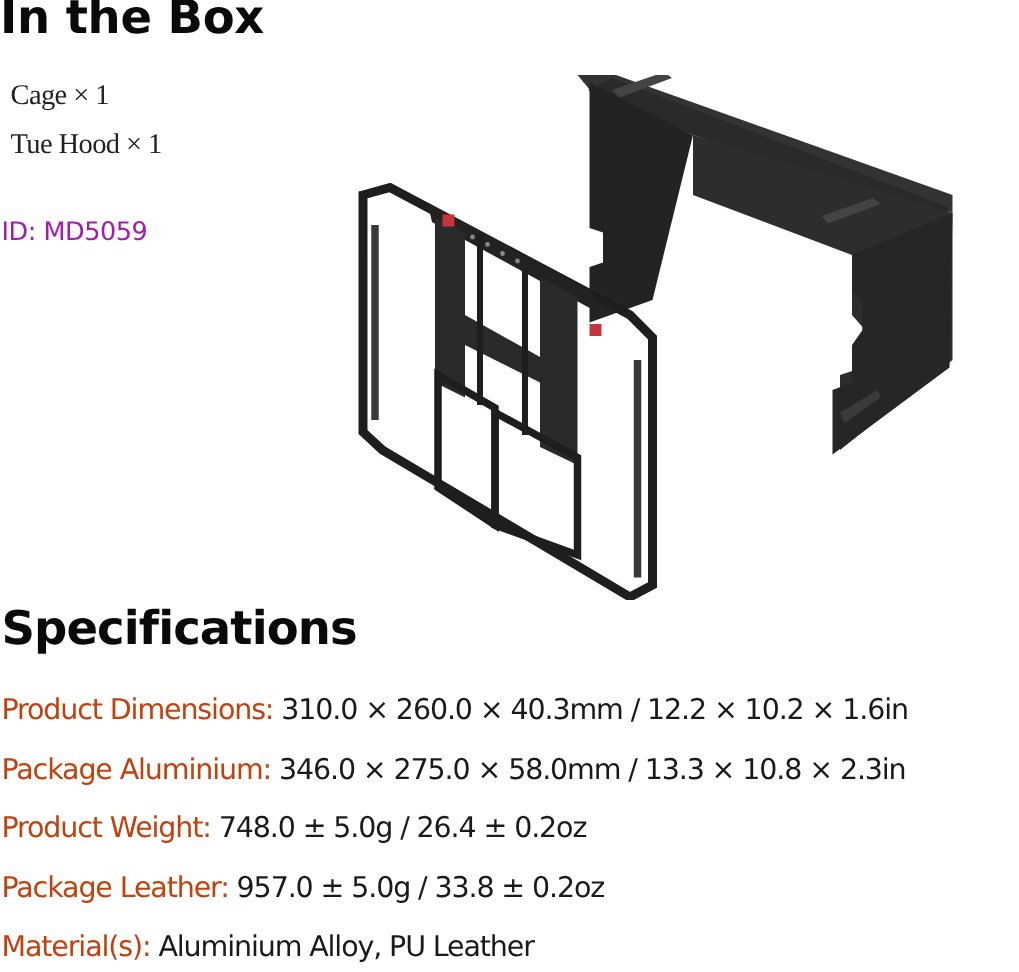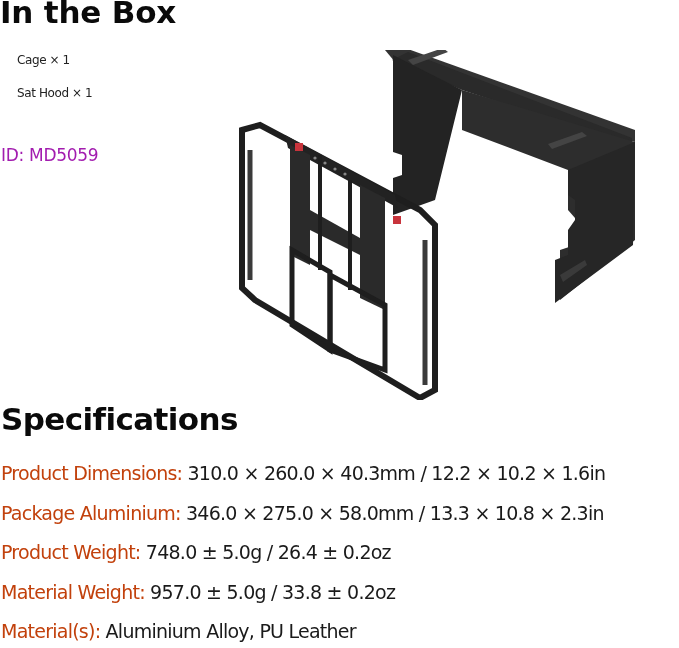--- a/index.html
+++ b/index.html
@@ -7,22 +7,22 @@
       width: 679px; height: 648px; position: relative; overflow: hidden;
       font-family: "DejaVu Sans", "Liberation Sans", sans-serif;
       color: #111111;
     }
     .title {
       position: absolute; left: 0; top: -6px;
       font-size: 31px; font-weight: bold; letter-spacing: -0.2px;
       color: #0a0a0a; margin: 0;
     }
     .box-item {
-      position: absolute; left: 17px;
-      font-size: 12px; color: #222222; letter-spacing: -0.4px;
+      position: absolute; left: 7px;
+      font-size: 19px; color: #222222; letter-spacing: -0.4px; font-family: Liberation Serif, serif;
     }
     .box-id {
       position: absolute; left: 1px; top: 145px;
       font-size: 17px; color: #a21caf; letter-spacing: -0.3px;
     }
     .spec-title {
       position: absolute; left: 1px; top: 401px;
       font-size: 31px; font-weight: bold; color: #0a0a0a; margin: 0;
       letter-spacing: -0.6px;
     }
@@ -35,21 +35,21 @@
     .product-image {
       position: absolute; left: 230px; top: 50px; width: 449px; height: 350px;
     }
   </style>
 </head>
 <body>
 
 <h1 class="title">In the Box</h1>
 
 <div class="box-item" style="top:53px">Cage × 1</div>
-<div class="box-item" style="top:86px">Sat Hood × 1</div>
+<div class="box-item" style="top:86px">Tue Hood × 1</div>
 <div class="box-id">ID: MD5059</div>
 
 <div class="product-image">
   <svg width="449" height="350" viewBox="0 0 449 350" xmlns="http://www.w3.org/2000/svg">
 
     <g>
 
       <polygon points="155,0 175,-2 405,80 405,92 235,40 165,12" fill="#333333"></polygon>
       <polygon points="162,10 232,40 402,96 402,88 178,2" fill="#2a2a2a"></polygon>
 
@@ -97,17 +97,17 @@
 <div class="spec-row" style="top:462px">
   <span class="spec-label">Product Dimensions:</span><span class="spec-value"> 310.0 × 260.0 × 40.3mm / 12.2 × 10.2 × 1.6in</span>
 </div>
 <div class="spec-row" style="top:502px">
   <span class="spec-label">Package Aluminium:</span><span class="spec-value"> 346.0 × 275.0 × 58.0mm / 13.3 × 10.8 × 2.3in</span>
 </div>
 <div class="spec-row" style="top:541px">
   <span class="spec-label">Product Weight:</span><span class="spec-value"> 748.0 ± 5.0g / 26.4 ± 0.2oz</span>
 </div>
 <div class="spec-row" style="top:581px">
-  <span class="spec-label">Material Weight:</span><span class="spec-value"> 957.0 ± 5.0g / 33.8 ± 0.2oz</span>
+  <span class="spec-label">Package Leather:</span><span class="spec-value"> 957.0 ± 5.0g / 33.8 ± 0.2oz</span>
 </div>
 <div class="spec-row" style="top:620px">
   <span class="spec-label">Material(s):</span><span class="spec-value"> Aluminium Alloy, PU Leather</span>
 </div>
 
 </body></html>

